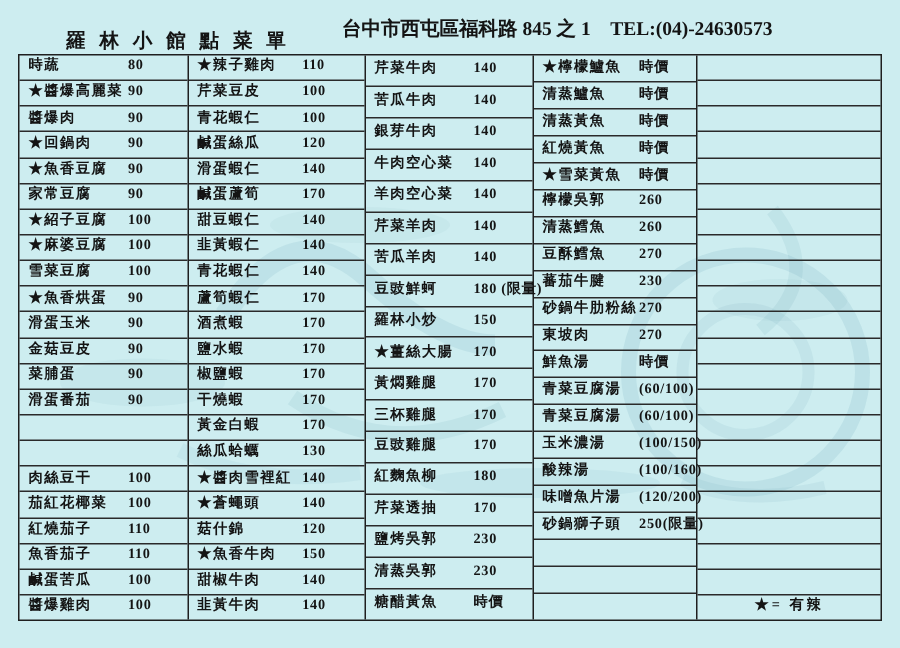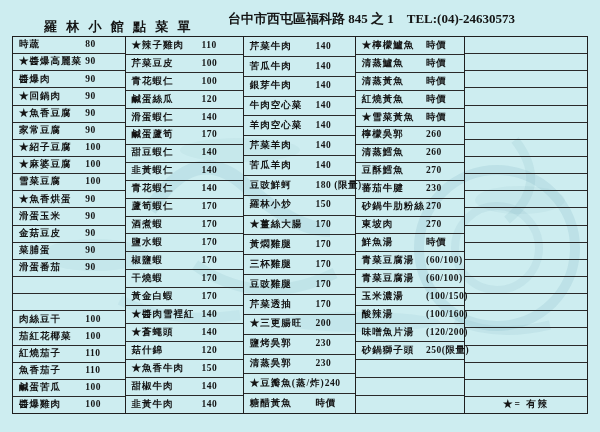--- a/index.html
+++ b/index.html
@@ -209,20 +209,24 @@
         </div>
         <div class="cell">
           <span class="name">干燒蝦</span>
           <span class="price">170</span>
         </div>
         <div class="cell">
           <span class="name">黃金白蝦</span>
           <span class="price">170</span>
         </div>
         <div class="cell">
+          <span class="name">絲瓜蛤蠣</span>
+          <span class="price">130</span>
+        </div>
+        <div class="cell">
           <span class="name">★醬肉雪裡紅</span>
           <span class="price">140</span>
         </div>
         <div class="cell">
           <span class="name">★蒼蠅頭</span>
           <span class="price">140</span>
         </div>
         <div class="cell">
           <span class="name">菇什錦</span>
           <span class="price">120</span>
@@ -287,38 +291,34 @@
         </div>
         <div class="cell">
           <span class="name">三杯雞腿</span>
           <span class="price">170</span>
         </div>
         <div class="cell">
           <span class="name">豆豉雞腿</span>
           <span class="price">170</span>
         </div>
         <div class="cell">
+          <span class="name">紅麴魚柳</span>
+          <span class="price">180</span>
+        </div>
+        <div class="cell">
           <span class="name">芹菜透抽</span>
           <span class="price">170</span>
-        </div>
-        <div class="cell">
-          <span class="name">★三更腸旺</span>
-          <span class="price">200</span>
         </div>
         <div class="cell">
           <span class="name">鹽烤吳郭</span>
           <span class="price">230</span>
         </div>
         <div class="cell">
           <span class="name">清蒸吳郭</span>
           <span class="price">230</span>
-        </div>
-        <div class="cell">
-          <span class="name">★豆瓣魚(蒸/炸)</span>
-          <span class="price">240</span>
         </div>
         <div class="cell">
           <span class="name">糖醋黃魚</span>
           <span class="price">時價</span>
         </div>
       </div>
       <div class="col" style="width: 19.1%;">
         <div class="cell">
           <span class="name">★檸檬鱸魚</span>
           <span class="price">時價</span>

